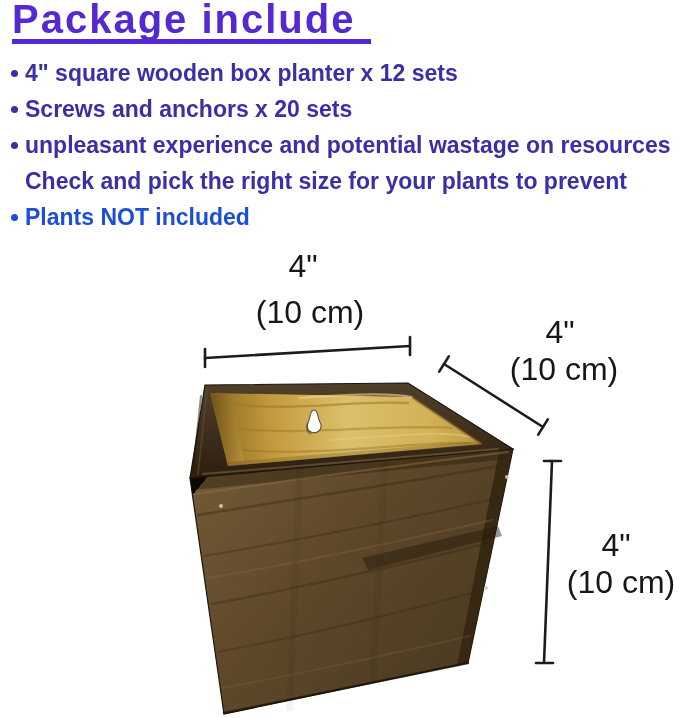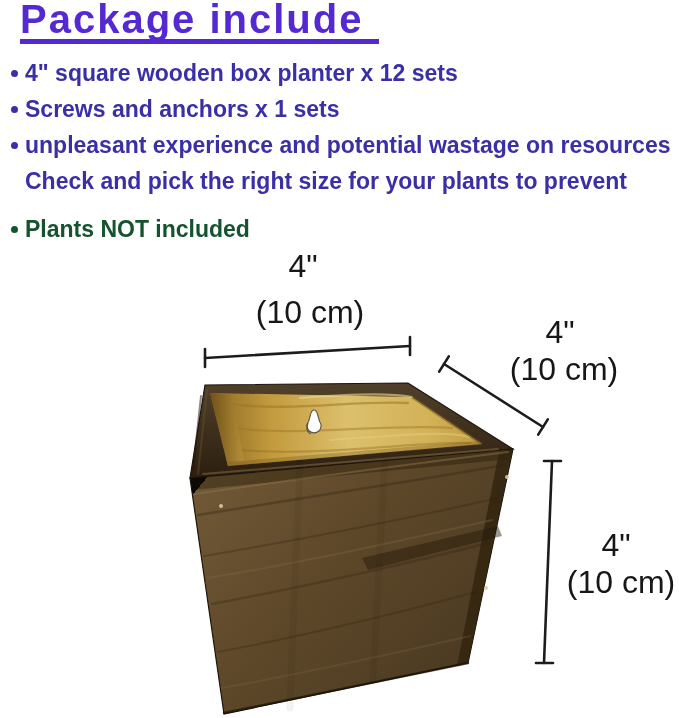--- a/index.html
+++ b/index.html
@@ -1,63 +1,63 @@
 <!DOCTYPE html>
 <html><head>
 <meta charset="utf-8">
 <style>
   html,body{margin:0;padding:0;background:#ffffff;}
   .canvas{
     position:relative;width:679px;height:718px;overflow:hidden;background:#ffffff;
     font-family:"Liberation Sans","DejaVu Sans",sans-serif;
   }
   
-  .title-wrap{position:absolute;left:20px;top:1px;}
+  .title-wrap{position:absolute;left:12px;top:1px;}
   .title-text{
     display:inline-block;
     font-weight:bold;font-size:40px;line-height:37px;letter-spacing:2px;
     color:#5529D1;
     border-bottom:5px solid #5529D1;
     padding:0 16px 1px 0;
     white-space:nowrap;
   }
   
   ul.bullets{position:absolute;left:5px;top:55px;width:672px;margin:0;padding:0;list-style:none;}
   ul.bullets li{
     position:relative;margin:0;padding:0 0 0 20px;
     font-weight:bold;font-size:23px;line-height:36px;
     color:#3A2FA5;white-space:nowrap;
   }
   ul.bullets li .dot{
     position:absolute;left:6px;top:15px;width:7px;height:7px;border-radius:50%;
     background:currentColor;
   }
   ul.bullets li .bline{display:block;}
-  ul.bullets li.warning{color:#14532d;margin-top:12px;}
+  ul.bullets li.warning{color:#1d4ed8;}
   
   svg.figure{position:absolute;left:0;top:0;}
   .dim-label{font-weight:400;font-size:32px;fill:#171717;}
 </style>
 </head>
 <body>
 
 <div class="canvas">
 
   <div class="title-wrap">
     <span class="title-text">Package include</span>
   </div>
 
   <ul class="bullets">
     <li>
       <span class="dot"></span>
       <span class="bline">4" square wooden box planter x 12 sets</span>
     </li>
     <li>
       <span class="dot"></span>
-      <span class="bline">Screws and anchors x 1 sets</span>
+      <span class="bline">Screws and anchors x 20 sets</span>
     </li>
     <li>
       <span class="dot"></span>
       <span class="bline">unpleasant experience and potential wastage on resources</span>
       <span class="bline">Check and pick the right size for your plants to prevent</span>
     </li>
     <li class="warning">
       <span class="dot"></span>
       <span class="bline">Plants NOT included</span>
     </li>

